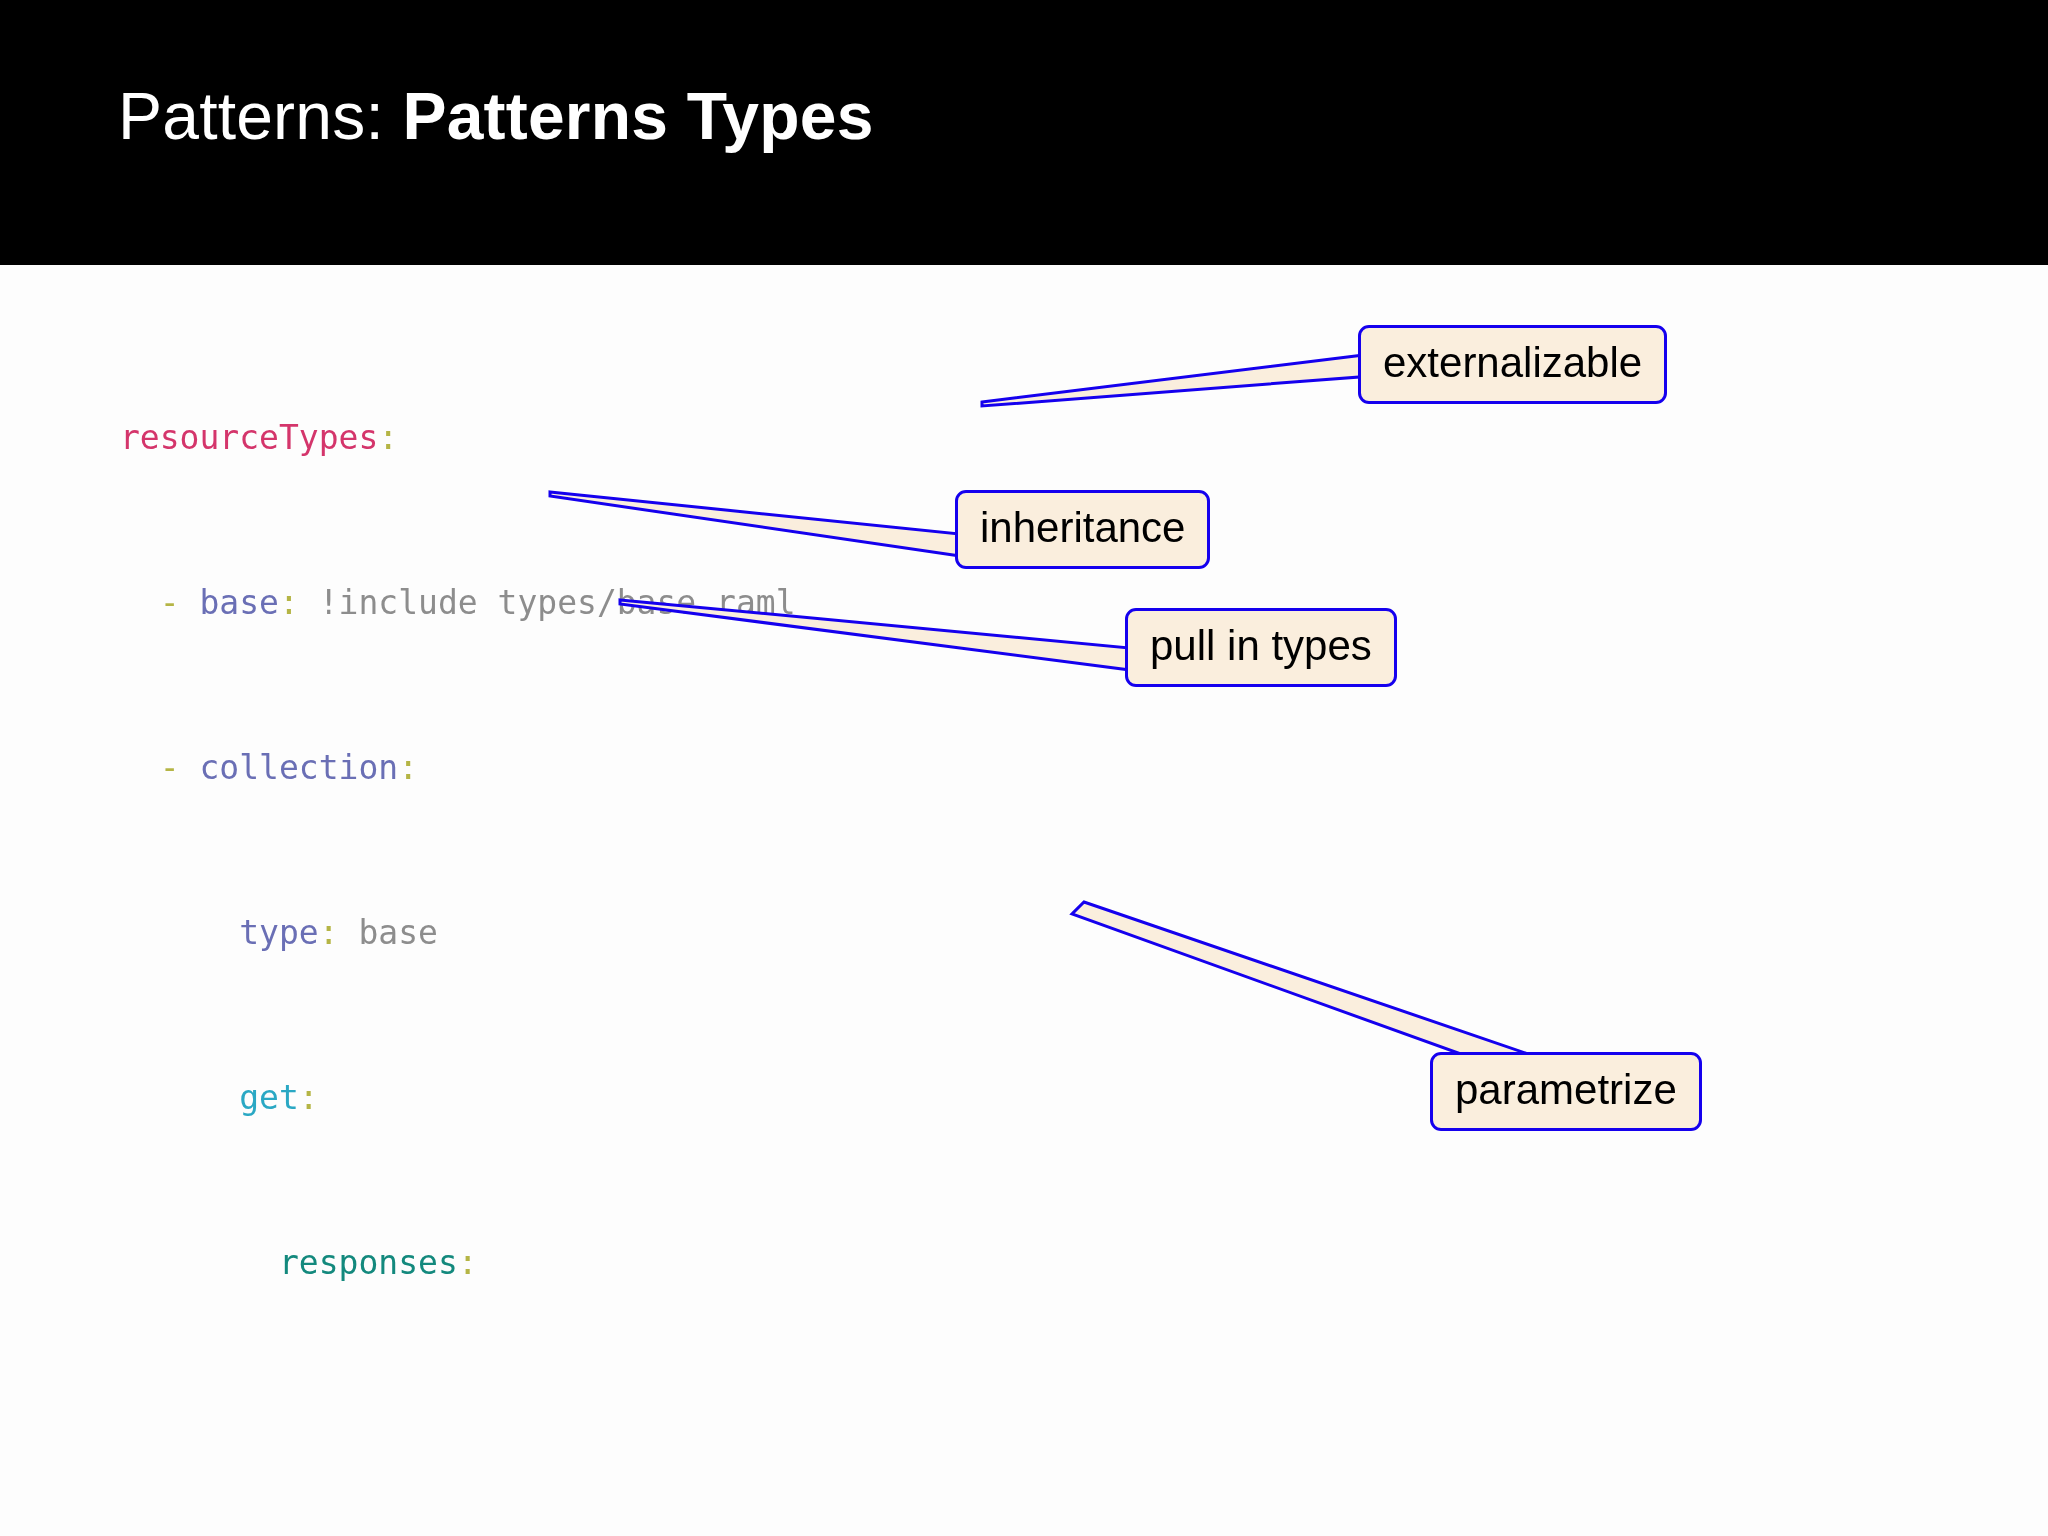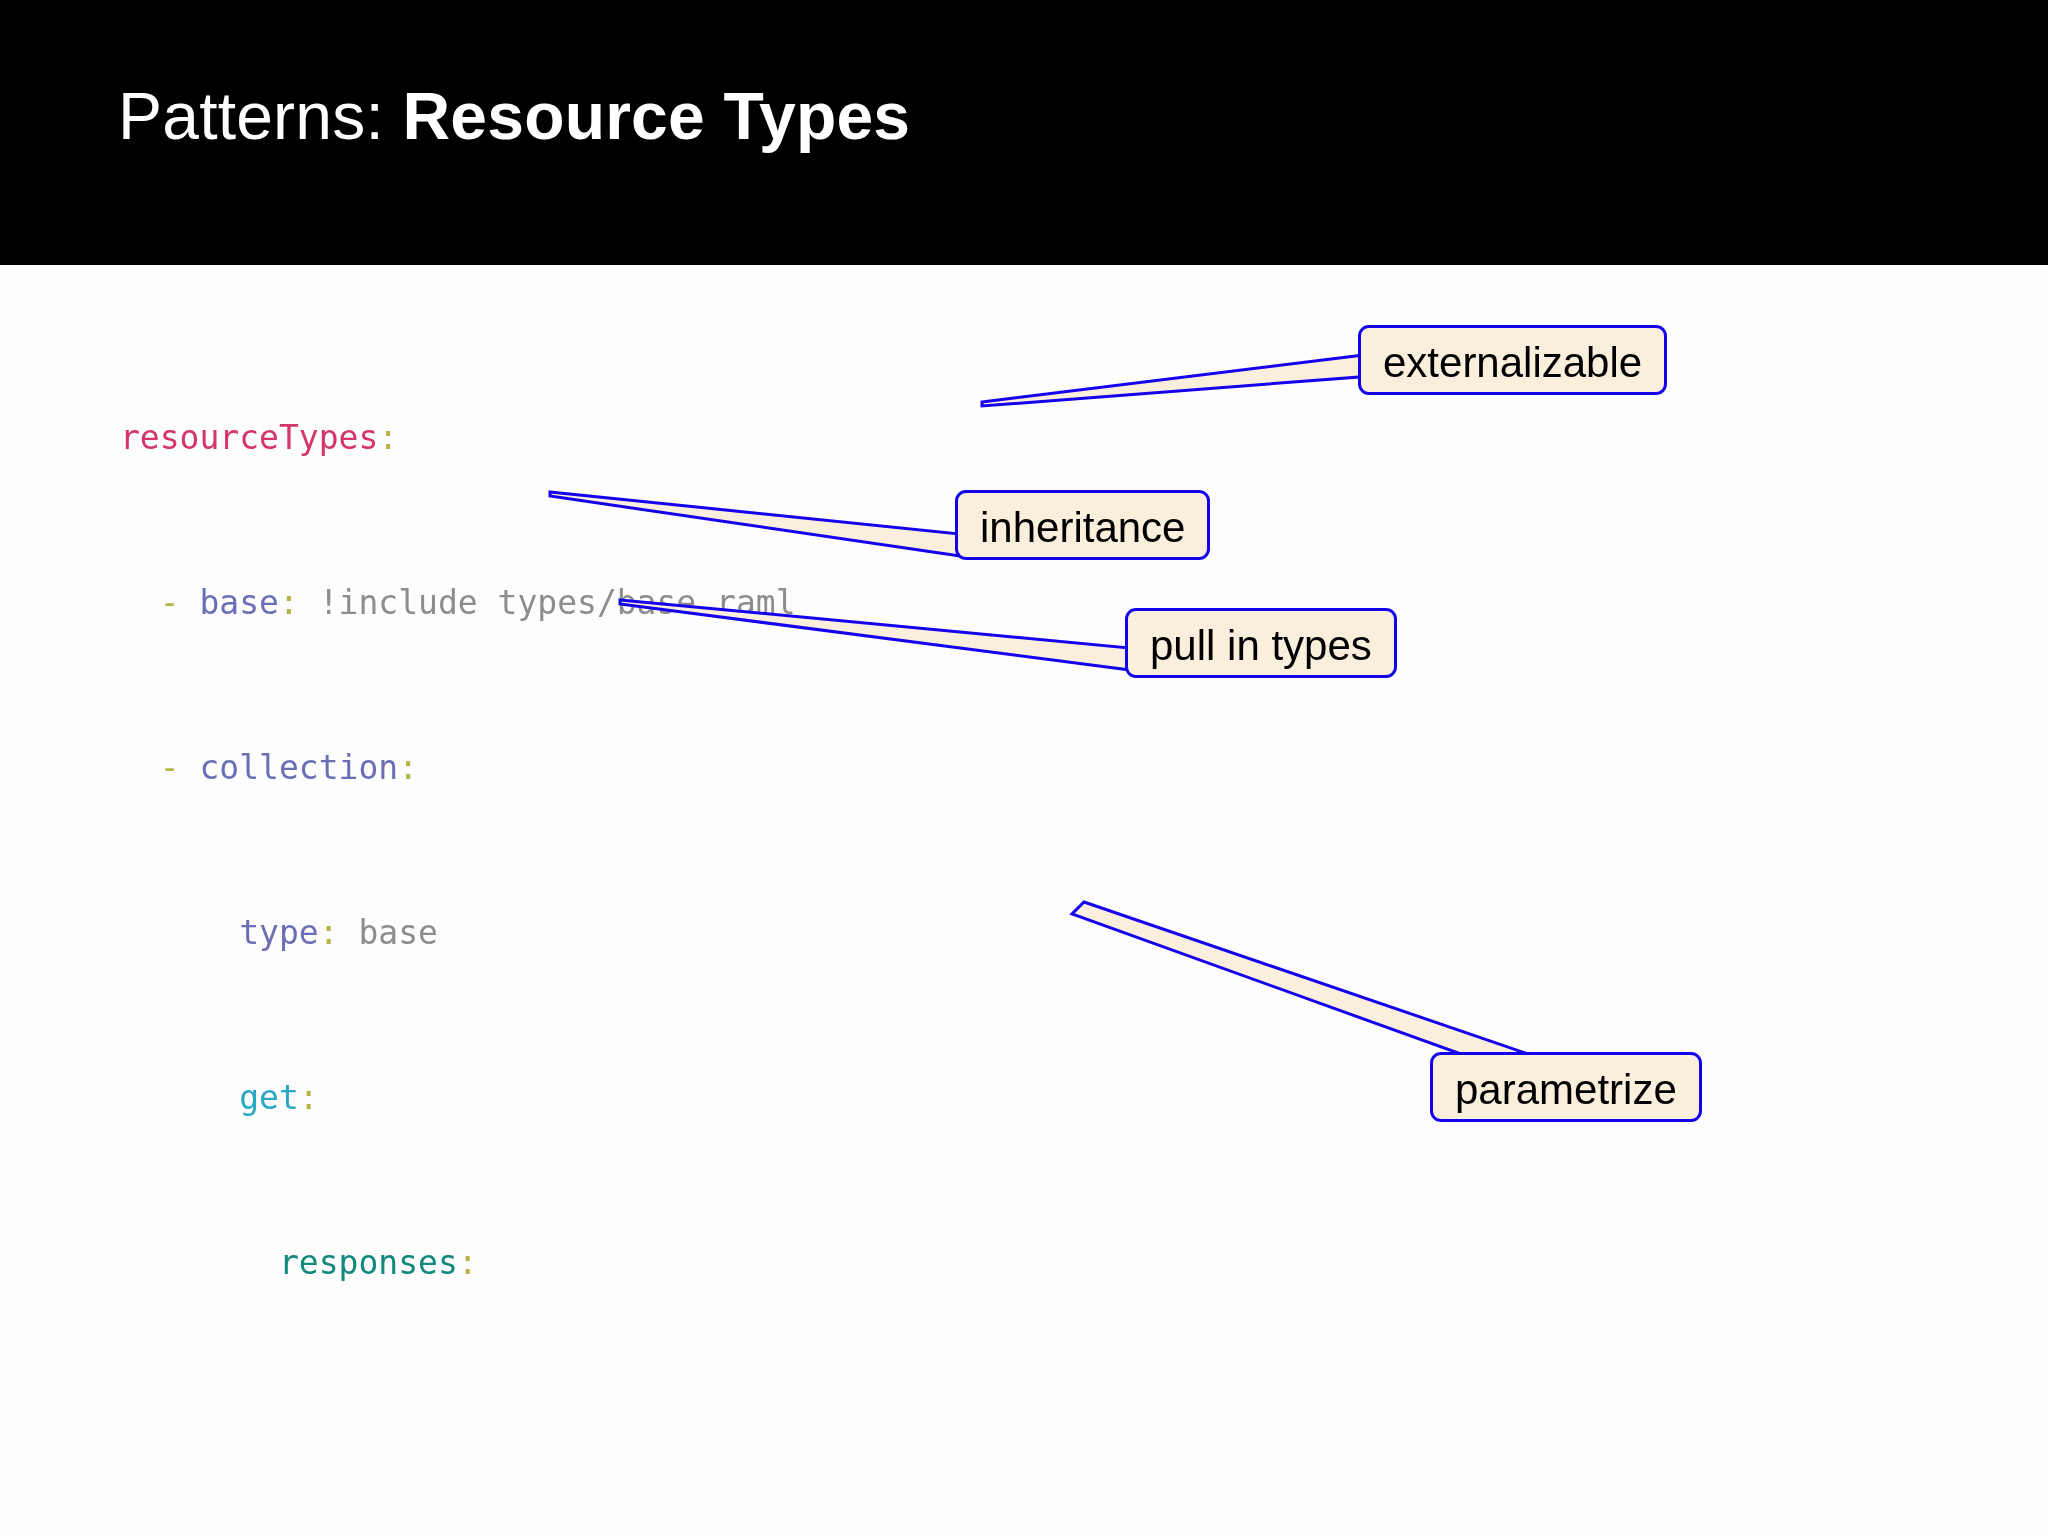--- a/index.html
+++ b/index.html
@@ -45,35 +45,35 @@
 
   
   .callout{
     position:absolute;
     background:#faeedd;
     border:3px solid #1500ee;
     border-radius:11px;
     color:#000000;
     font-size:42px;
     line-height:1;
-    padding:14px 22px 8px 22px;
+    padding:14px 22px 17px 22px;
     white-space:nowrap;
     font-family:"Liberation Sans", sans-serif;
     z-index:5;
   }
   .leader{position:absolute;z-index:4;overflow:visible;}
 </style>
 </head>
 <body>
 
 <div id="slide">
 
   <div id="header">
     <div id="title">
-      <span class="light">Patterns: </span><span class="bold">Resource Types</span>
+      <span class="light">Patterns: </span><span class="bold">Patterns Types</span>
     </div>
   </div>
 
   <div id="code">
     <div class="ln"><span class="k-root">resourceTypes</span><span class="k-punc">:</span></div>
     <div class="ln">  <span class="k-punc">-</span> <span class="k-key">base</span><span class="k-punc">:</span> <span class="k-gray">!include types/base.raml</span></div>
     <div class="ln">  <span class="k-punc">-</span> <span class="k-key">collection</span><span class="k-punc">:</span></div>
     <div class="ln">      <span class="k-key">type</span><span class="k-punc">:</span> <span class="k-gray">base</span></div>
     <div class="ln">      <span class="k-meth">get</span><span class="k-punc">:</span></div>
     <div class="ln">        <span class="k-teal">responses</span><span class="k-punc">:</span></div>

